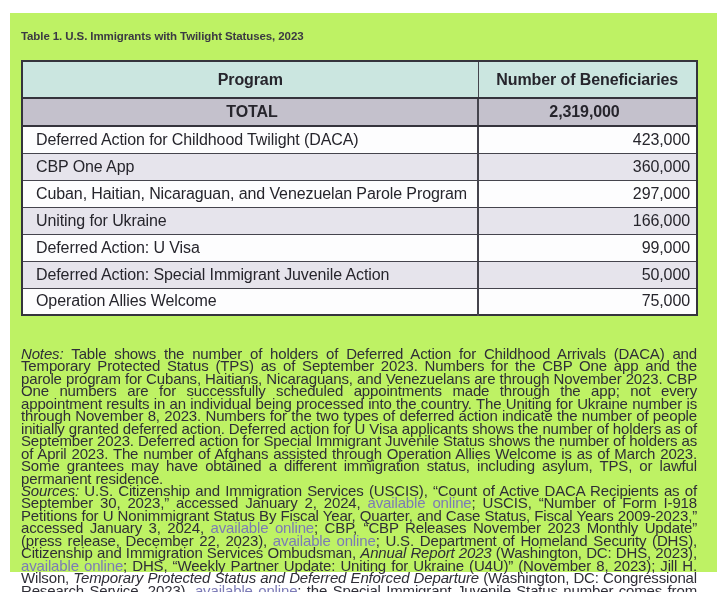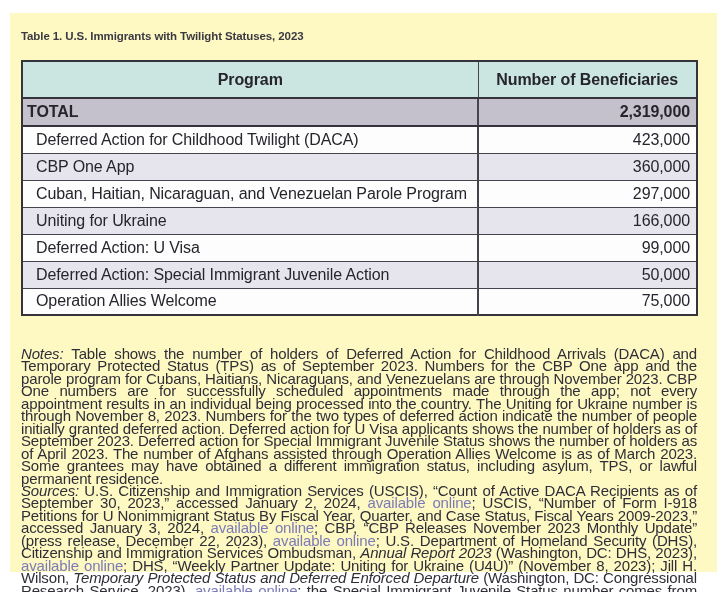--- a/index.html
+++ b/index.html
@@ -3,21 +3,21 @@
 <meta charset="utf-8">
 <style>
   * { margin: 0; padding: 0; box-sizing: border-box; }
   html, body { width: 725px; height: 592px; background: #ffffff; overflow: hidden; }
   body { font-family: "Liberation Sans", "DejaVu Sans", sans-serif; }
 
   .panel {
     position: absolute;
     left: 10px; top: 13px;
     width: 707px; height: 559px;
-    background: #fef9c3;
+    background: #bef264;
   }
 
   .table-title {
     position: absolute;
     left: 11px; top: 17px;
     font-size: 11.5px;
     font-weight: bold;
     color: #3b3a43;
     letter-spacing: -0.1px;
   }
@@ -48,20 +48,21 @@
     border-bottom: 2px solid #35343c;
   }
   td.value-cell { text-align: right; padding-right: 6px; border-left: 2px solid #45444d; }
   td.program-cell { text-align: left; padding-left: 13px; }
 
   tr.total-row td {
     height: 28px;
     background: #c4c1cc;
     font-weight: bold;
     border-bottom: 2px solid #35343c;
+    text-align: center;
   }
   tr.total-row td.program-cell { padding-left: 4px; }
 
   tr.data-row td { height: 27px; }
   tr.data-row:nth-child(odd) td { background: #fdfdfe; }
   tr.data-row:nth-child(even) td { background: #e6e4ec; }
 
   .footnotes {
     position: absolute;
     left: 11px; top: 335px;

